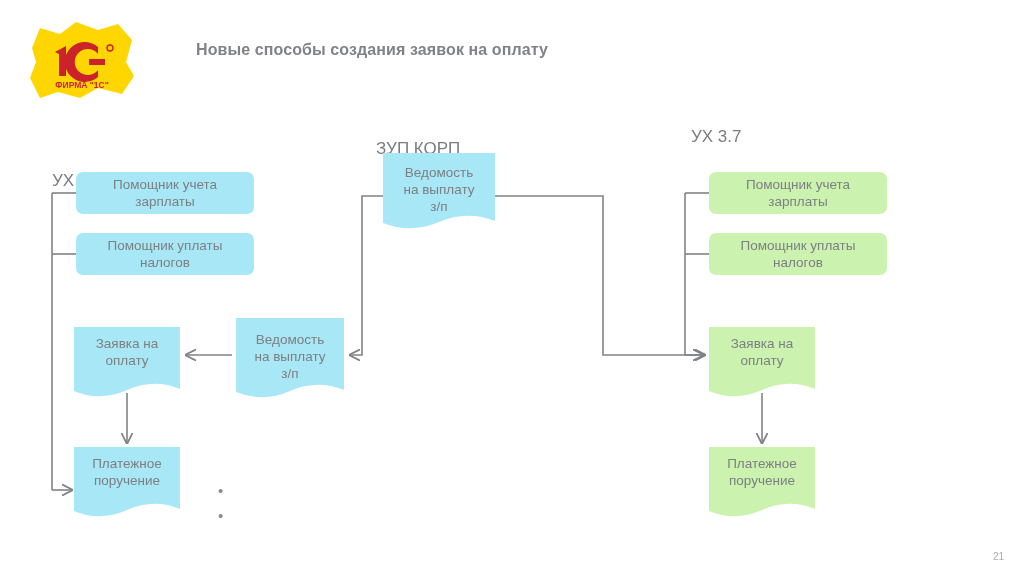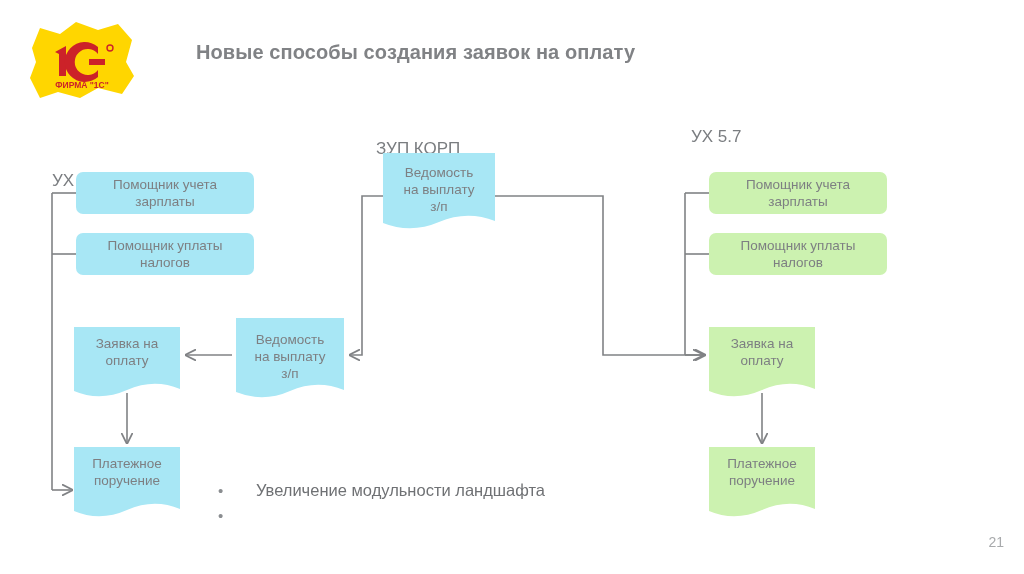--- a/index.html
+++ b/index.html
@@ -26,21 +26,21 @@
     position: absolute;
     left: 26px; top: 18px;
     width: 112px; height: 86px;
   }
 
   
   .slide-title {
     position: absolute;
     left: 196px; top: 41px;
     width: 660px;
-    font-size: 20px;
+    font-size: 16px;
     font-weight: bold;
     color: #808285;
     letter-spacing: 0.1px;
     white-space: nowrap;
   }
 
   
   .col-head {
     position: absolute;
     font-size: 17px;
@@ -106,22 +106,22 @@
   .bullet-text {
     color: #6f7174;
     font-size: 16.5px;
     line-height: 25px;
     white-space: nowrap;
   }
 
   
   .page-num {
     position: absolute;
-    right: 20px; bottom: 24px;
-    font-size: 14px;
+    right: 20px; bottom: 12px;
+    font-size: 10px;
     color: #a8aaac;
   }
 </style>
 </head>
 <body>
 
 <div class="slide">
 
   <div class="logo">
     <svg viewBox="0 0 112 86" width="112" height="86">
@@ -135,21 +135,21 @@
         <circle cx="84" cy="30" r="3" fill="none" stroke="#CC2229" stroke-width="1.4"></circle>
       </g>
       <text x="56" y="70" text-anchor="middle" font-family="Liberation Sans, sans-serif" font-size="8.5" font-weight="bold" fill="#CC2229">ФИРМА "1С"</text>
     </svg>
   </div>
 
   <div class="slide-title">Новые способы создания заявок на оплату</div>
 
   <div class="col-head" id="head-ux31">УХ 3.1</div>
   <div class="col-head" id="head-zup">ЗУП КОРП</div>
-  <div class="col-head" id="head-ux32">УХ 5.7</div>
+  <div class="col-head" id="head-ux32">УХ 3.7</div>
 
   <svg class="diagram" viewBox="0 0 1024 574">
     <defs>
       <marker id="arrow" viewBox="0 0 10 10" refX="9" refY="5" markerWidth="7" markerHeight="7" orient="auto-start-reverse">
         <path d="M 0 0 L 10 5 L 0 10" fill="none" stroke="#808285" stroke-width="1.6"></path>
       </marker>
     </defs>
 
     <g stroke="#808285" stroke-width="1.6" fill="none">
       <path d="M52 193 L76 193"></path>
@@ -217,21 +217,20 @@
   <div class="node-label" id="lbl-r-zayavka">Заявка на
 оплату</div>
   <div class="node-label" id="lbl-l-plat">Платежное
 поручение</div>
   <div class="node-label" id="lbl-r-plat">Платежное
 поручение</div>
 
   <div class="bullets">
     <div class="bullet-row">
       <span class="bullet-dot">•</span>
-      <span class="bullet-text">Увеличение модульности ландшафта</span>
     </div>
     <div class="bullet-row">
       <span class="bullet-dot">•</span>
     </div>
   </div>
 
   <div class="page-num">21</div>
 
 </div>
 

